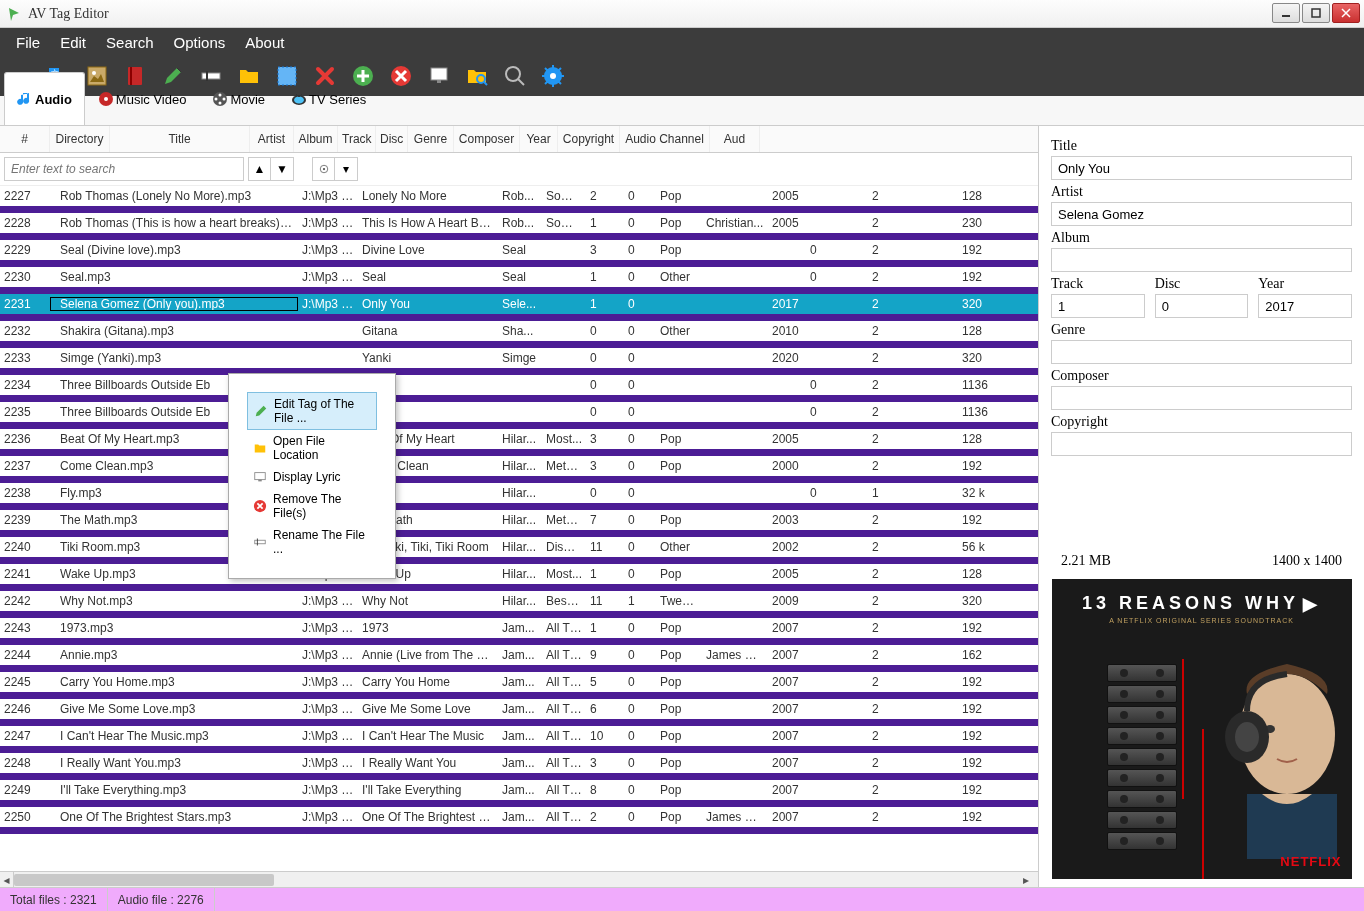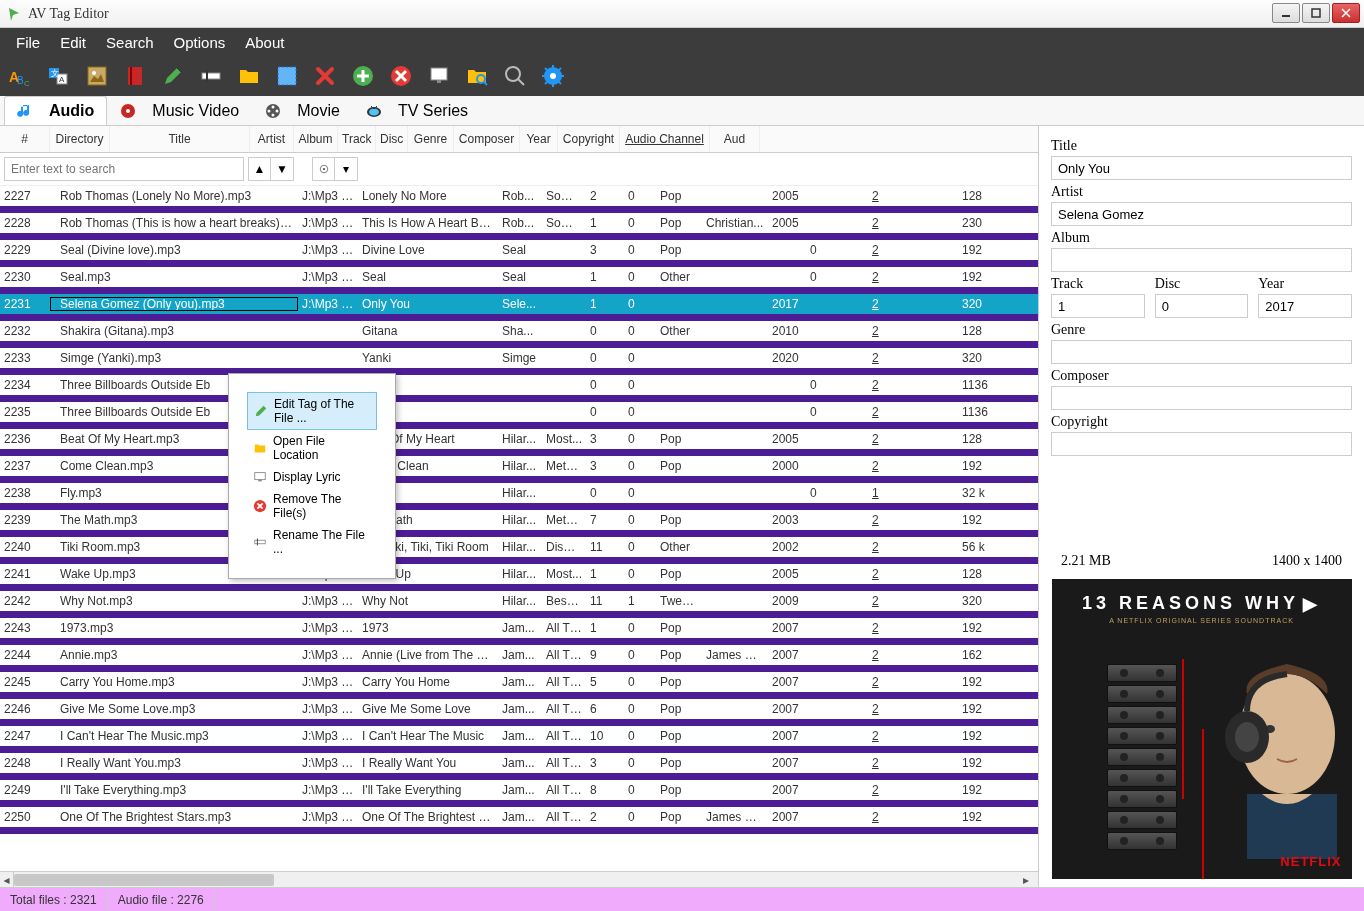--- a/index.html
+++ b/index.html
@@ -18,34 +18,34 @@
 .menubar { height: 28px; background: #3c3c3c; display: flex; align-items: center; padding: 0 6px; }
 .menubar .menuitem { color: #fff; font-size: 15px; padding: 4px 10px; cursor: pointer; }
 
 
 .toolbar { height: 40px; background: #3c3c3c; display: flex; align-items: center; padding: 0 6px; gap: 8px; }
 .toolbtn { width: 30px; height: 30px; display: flex; align-items: center; justify-content: center; cursor: pointer; border-radius: 3px; }
 .toolbtn svg { width: 24px; height: 24px; }
 
 
 .tabs { height: 30px; background: #f7f7f7; display: flex; align-items: flex-end; padding: 0 4px; border-bottom: 1px solid #ccc; }
-.tab { display: flex; align-items: center; gap: 16px; padding: 5px 12px; font-size: 16px; cursor: pointer; border: 1px solid transparent; border-bottom: none; }
+.tab { display: flex; align-items: center; gap: 2px; padding: 18px 12px; font-size: 13px; cursor: pointer; border: 1px solid transparent; border-bottom: none; }
 .tab.active { background: #fff; border-color: #ccc; border-radius: 3px 3px 0 0; font-weight: bold; }
 .tab svg { width: 16px; height: 16px; }
 
 
 .main { position: absolute; top: 126px; left: 0; right: 0; bottom: 24px; display: flex; }
 .left { flex: 1; min-width: 0; display: flex; flex-direction: column; border-right: 1px solid #ccc; }
 .right { width: 325px; padding: 8px 12px; overflow: hidden; display: flex; flex-direction: column; }
 
 
 .thead { display: flex; border-bottom: 1px solid #ccc; background: #fafafa; font-size: 12px; color: #333; }
 .thead .th { padding: 6px 4px; border-right: 1px solid #eee; overflow: hidden; white-space: nowrap; text-align: center; }
 .filterrow { display: flex; align-items: center; padding: 4px; gap: 4px; border-bottom: 1px solid #eee; }
-.filterrow input { width: 240px; height: 24px; border: 1px solid #ccc; padding: 2px 6px; font-size: 12px; }
+.filterrow input { width: 240px; height: 24px; border: 1px solid #ccc; padding: 2px 6px; font-size: 12px; font-style: italic; }
 .filterrow .iconbtn { width: 22px; height: 22px; border: 1px solid #ccc; background: #fff; display: flex; align-items: center; justify-content: center; cursor: pointer; }
 .tbody { flex: 1; overflow: hidden; position: relative; }
 .row { display: flex; height: 27px; align-items: center; border-bottom: 7px solid #4c1d95; font-size: 12px; color: #333; }
 .row.selected { background: #14a4c7; color: #fff; }
 .row.selected .cell.filename { outline: 1px solid #000; outline-offset: -1px; }
 .row .cell { padding: 0 4px; overflow: hidden; white-space: nowrap; text-overflow: ellipsis; }
 .hscroll { height: 16px; background: #f0f0f0; border-top: 1px solid #ccc; position: relative; }
 .hscroll .thumb { position: absolute; left: 14px; top: 2px; height: 12px; width: 260px; background: #c8c8c8; border-radius: 2px; }
 .hscroll .arr { position: absolute; top: 0; width: 14px; height: 16px; display: flex; align-items: center; justify-content: center; color: #555; cursor: pointer; }
 .hscroll .arr.left { left: 0; } .hscroll .arr.right { right: 0; }
@@ -56,21 +56,21 @@
 .c-dir { width: 60px; }
 .c-title { width: 140px; }
 .c-artist { width: 44px; }
 .c-album { width: 44px; }
 .c-track { width: 38px; }
 .c-disc { width: 32px; }
 .c-genre { width: 46px; }
 .c-composer { width: 66px; }
 .c-year { width: 38px; }
 .c-copyright { width: 62px; }
-.c-ach { width: 90px; text-decoration: underline; }
+.c-ach { width: 90px; }
 .c-aud { width: 50px; }
 
 
 .ctxmenu { position: absolute; left: 228px; top: 187px; width: 168px; background: #fff; border: 1px solid #aaa; box-shadow: 2px 2px 6px rgba(0,0,0,0.25); z-index: 50; padding: 18px; }
 .ctxitem { display: flex; align-items: center; gap: 6px; padding: 4px 6px; font-size: 12px; cursor: pointer; }
 .ctxitem.sel { background: #d6eefb; border: 1px solid #7fbfe0; }
 .ctxitem svg { width: 14px; height: 14px; flex-shrink: 0; }
 
 
 .rlabel { font-family: Georgia, serif; font-size: 14px; margin: 4px 0 2px 0; color: #000; }

